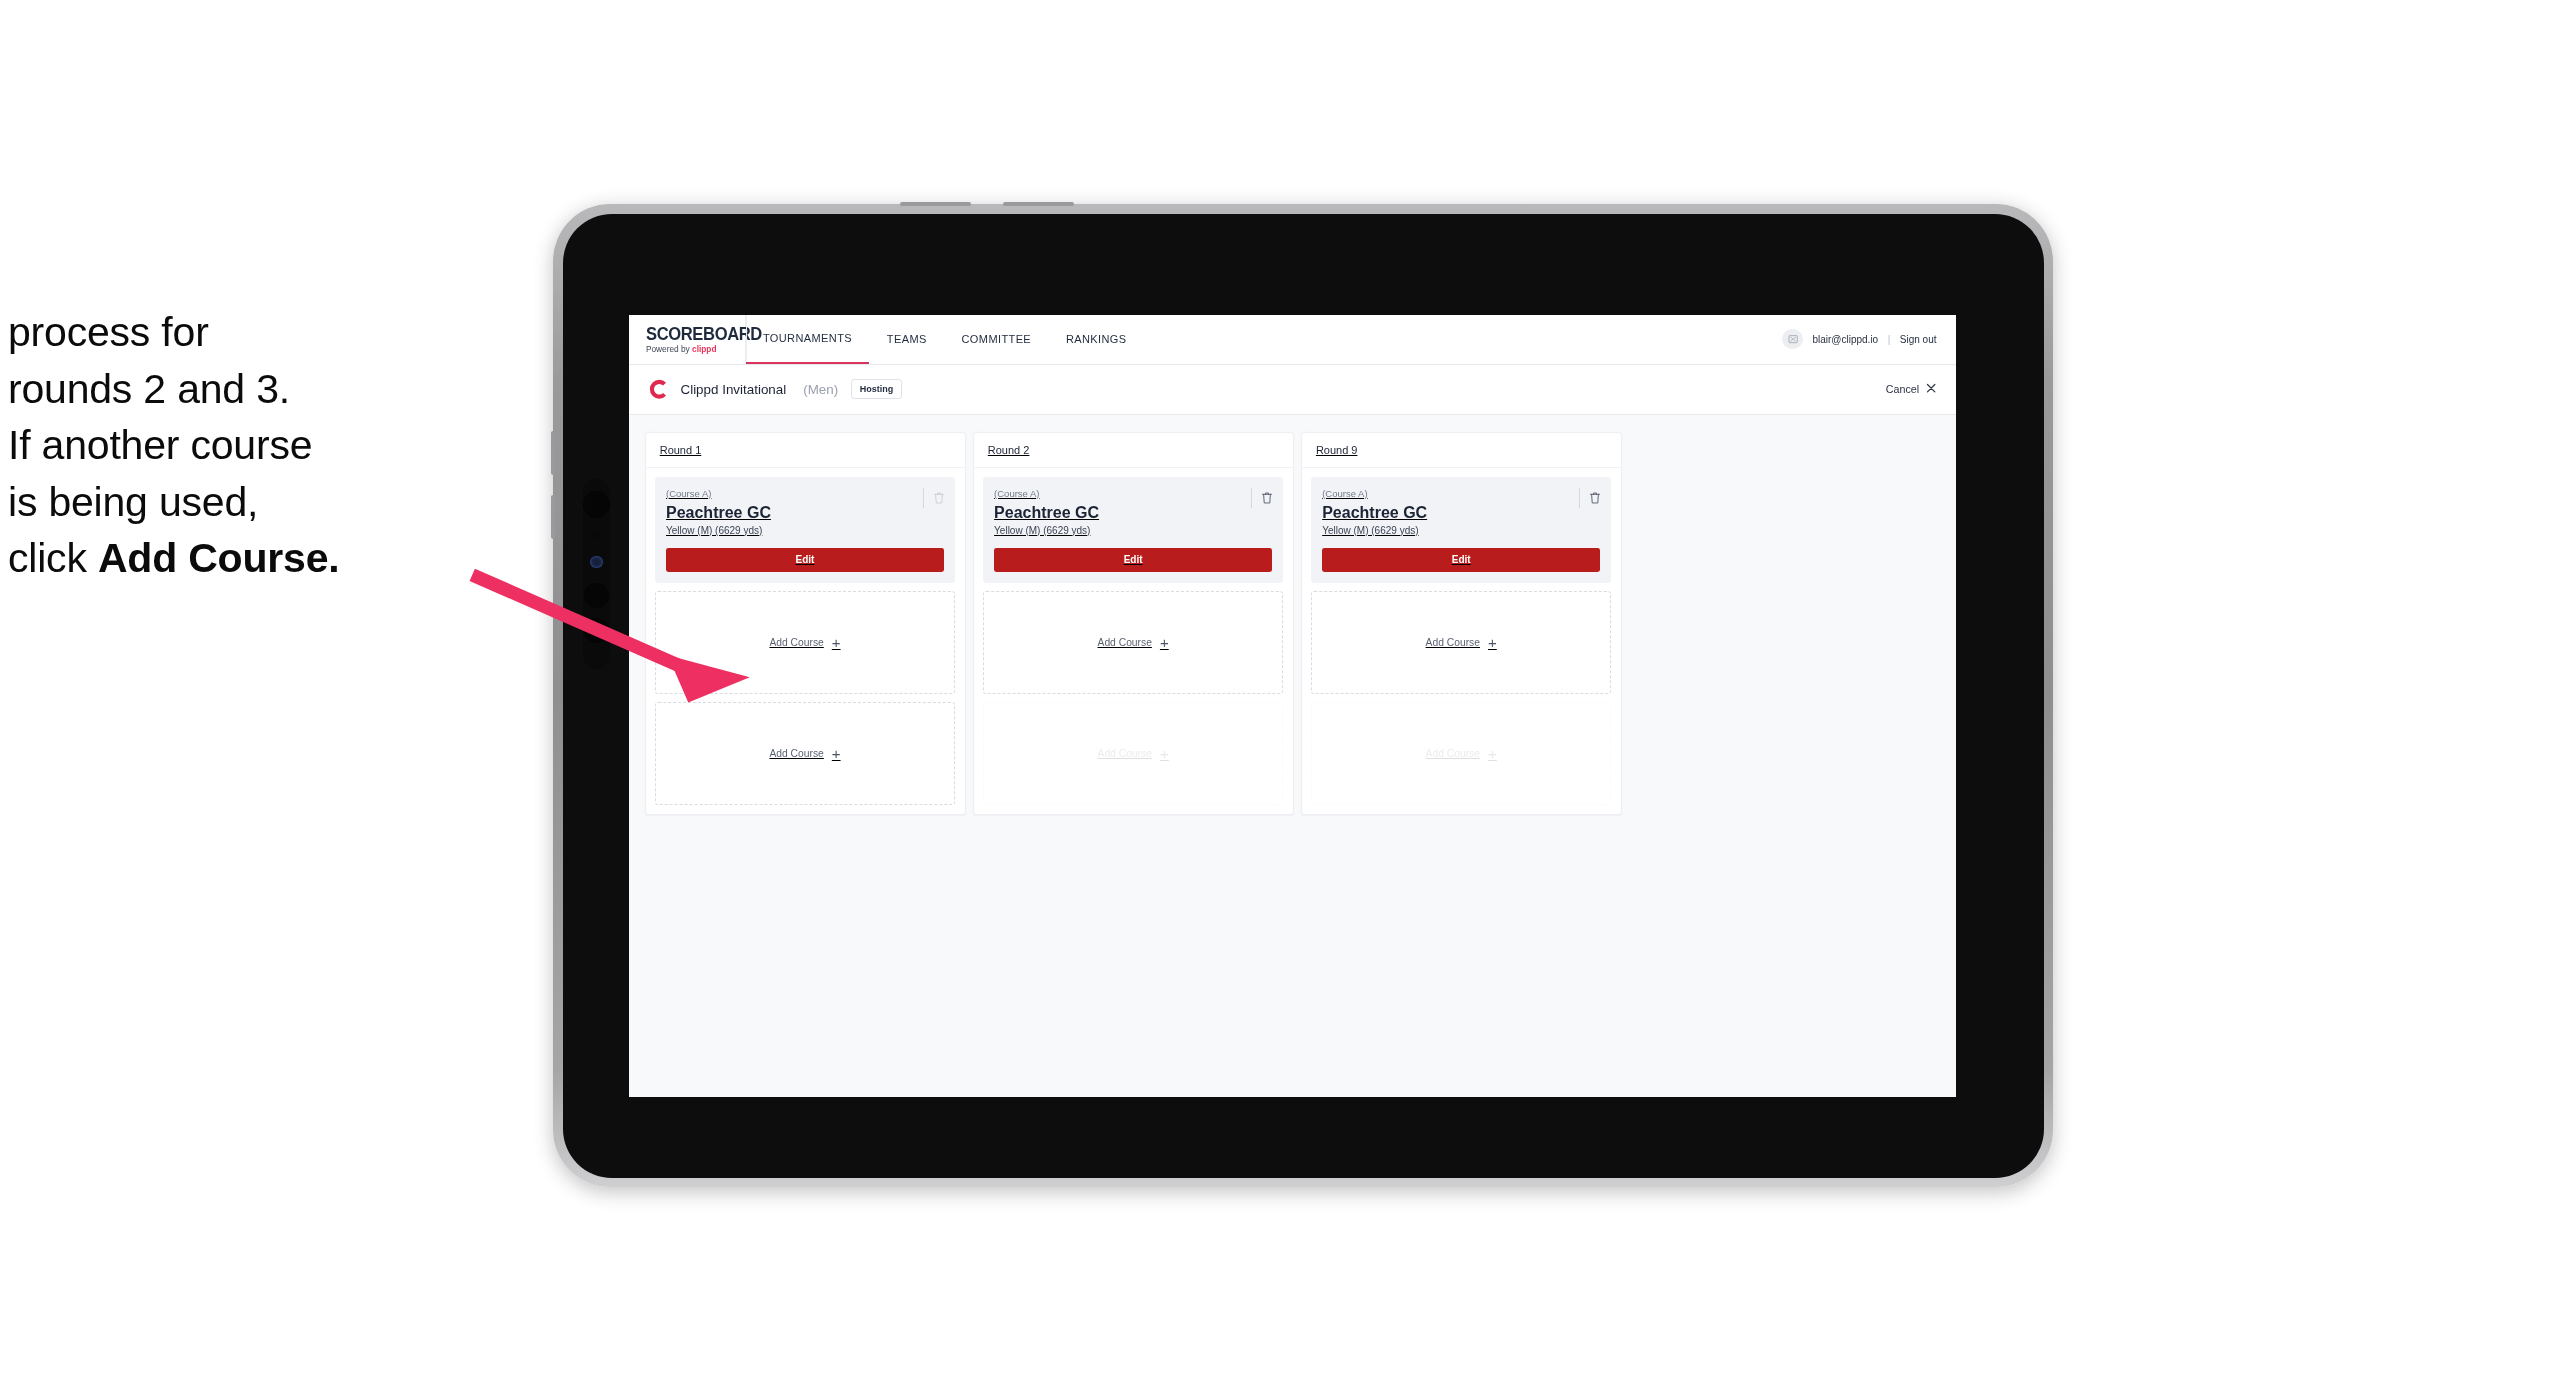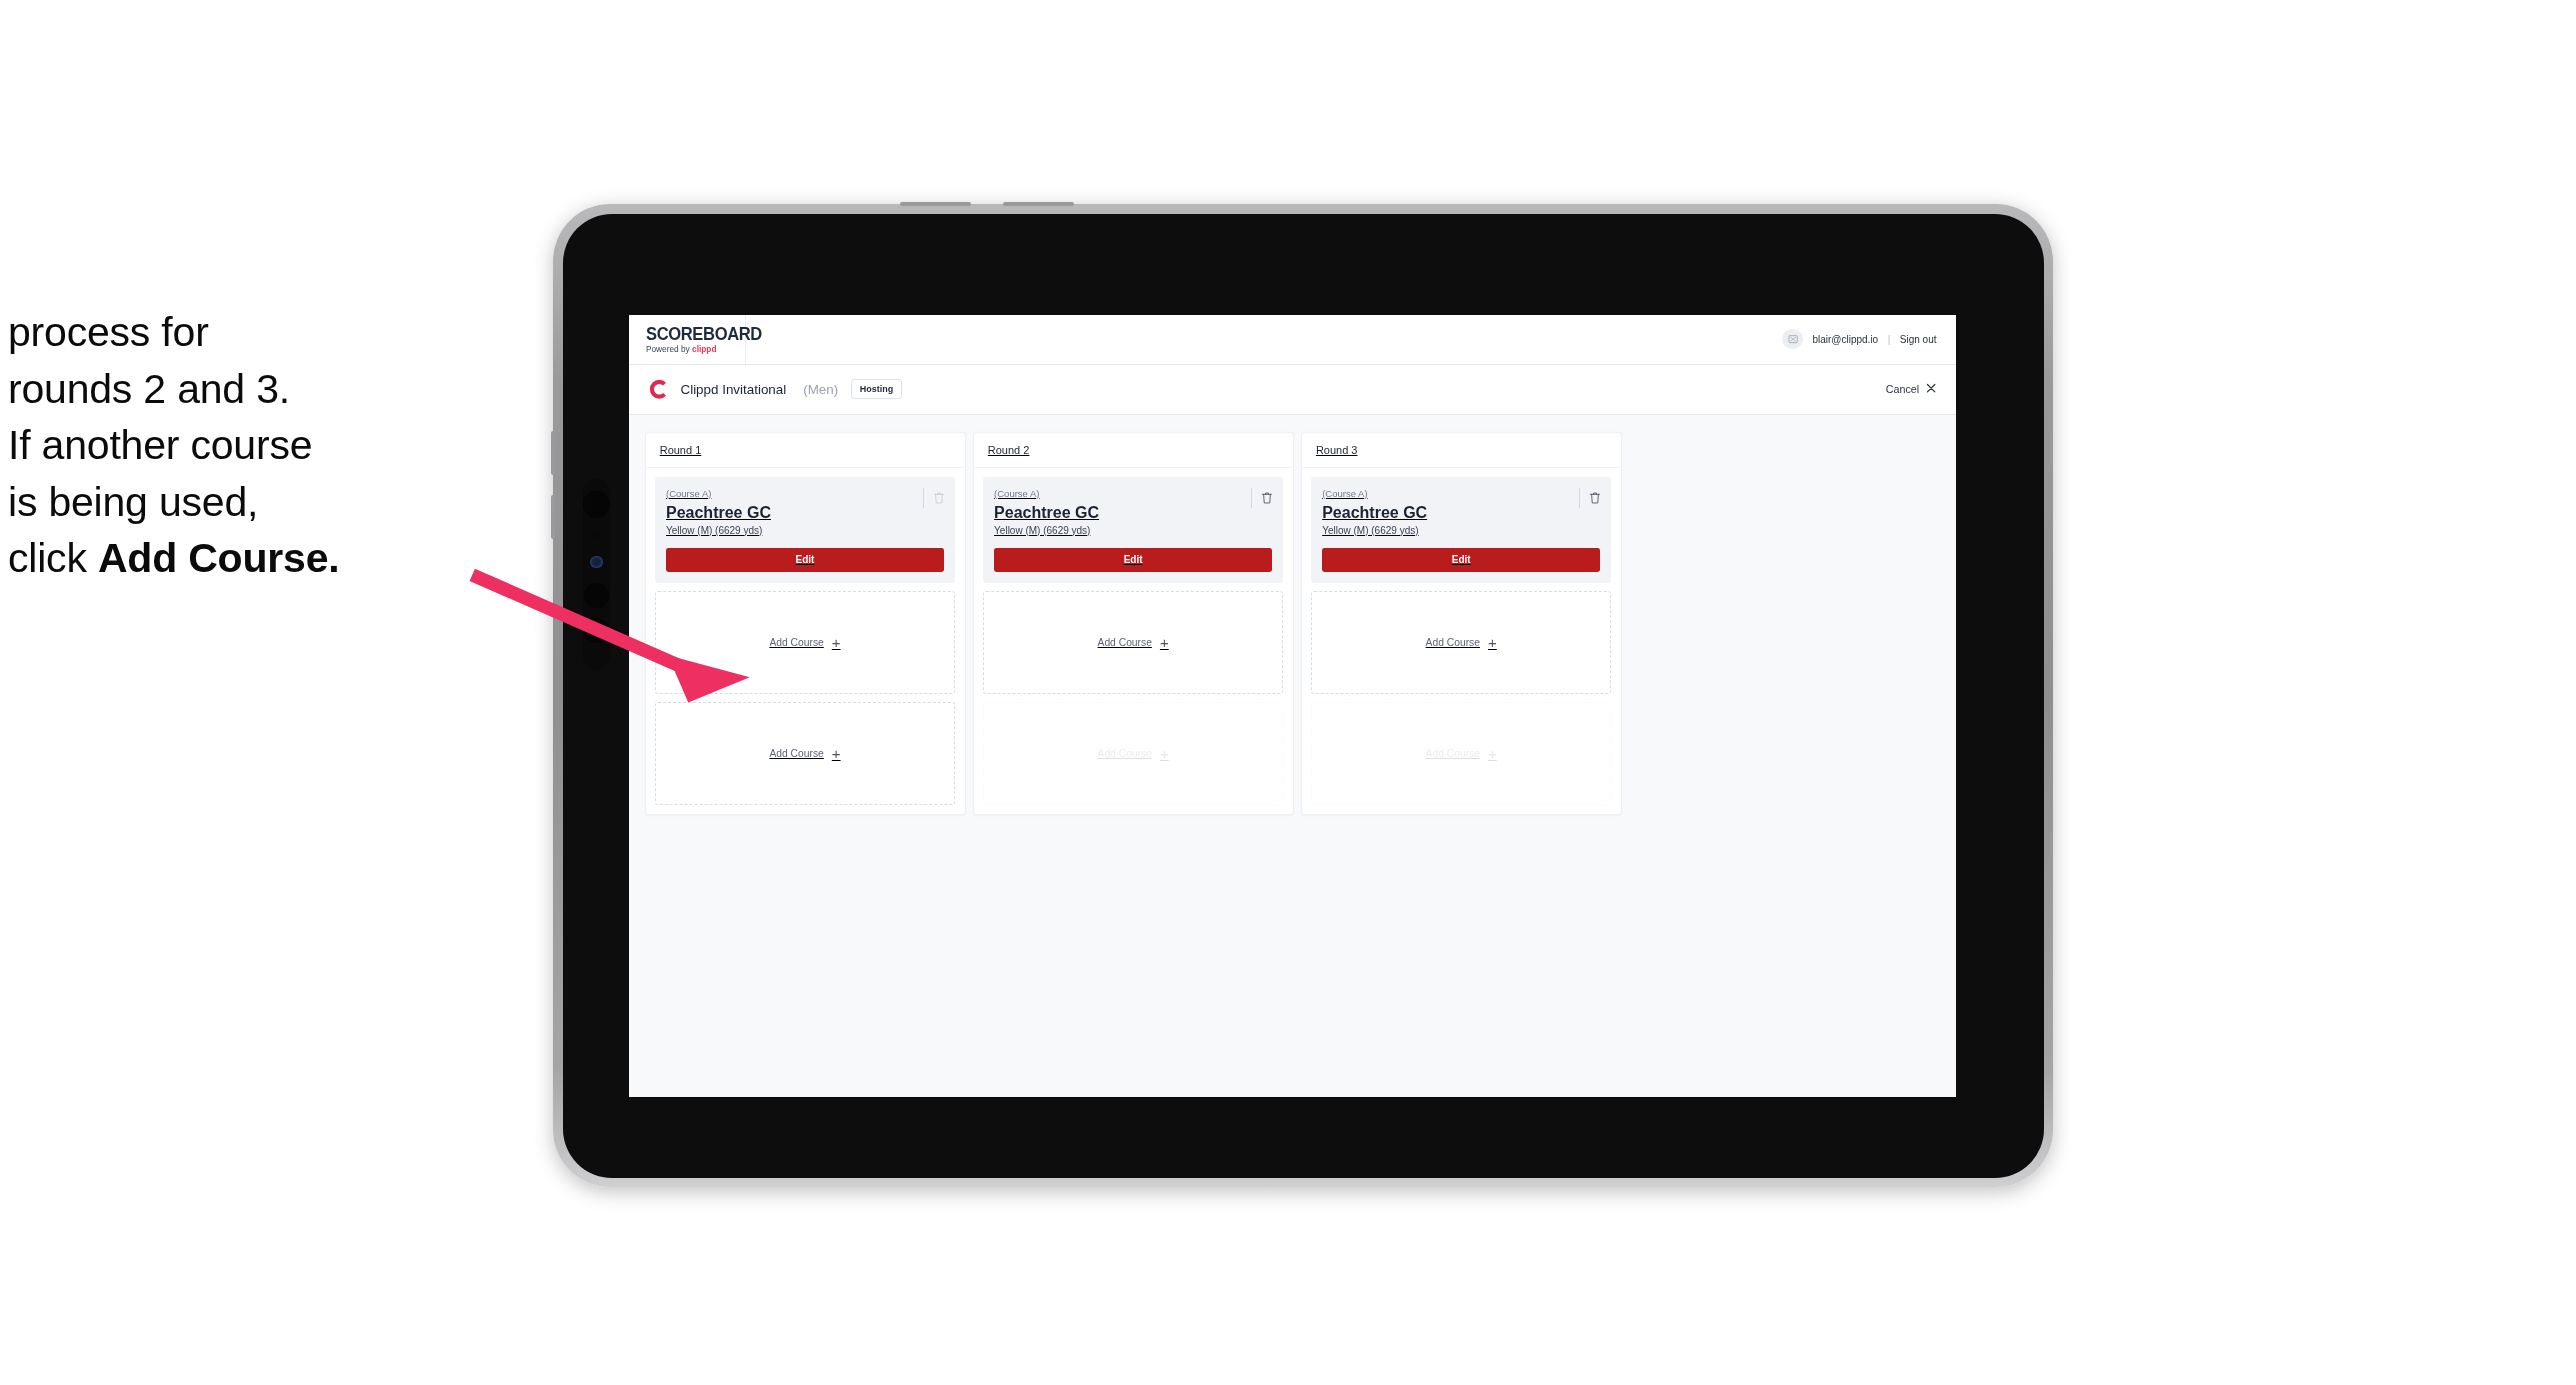--- a/index.html
+++ b/index.html
@@ -187,20 +187,34 @@
       </div>
 
       <div class="app">
 
         <div class="topbar">
           <div class="brand">
             <div class="brand-title">SCOREBOARD</div>
             <div class="brand-sub"><span>Powered by </span><span class="clippd">clippd</span></div>
           </div>
 
+          <div class="navlinks">
+            <div class="navlink active">
+                <span>TOURNAMENTS</span>
+              </div>
+            <div class="navlink">
+                <span>TEAMS</span>
+              </div>
+            <div class="navlink">
+                <span>COMMITTEE</span>
+              </div>
+            <div class="navlink">
+                <span>RANKINGS</span>
+              </div>
+          </div>
 
           <div class="topright">
             <div class="avatar">
               <svg width="10.3" height="10.3" viewBox="0 0 16 16" aria-hidden="true">
                 <rect x="1.5" y="2.5" width="13" height="11" rx="1.5" fill="none" stroke="#9aa1ae" stroke-width="1.2"></rect>
                 <path d="M3.5 4.5 L12.5 11.5 M12.5 4.5 L3.5 11.5" stroke="#9aa1ae" stroke-width="1"></path>
               </svg>
             </div>
             <span>blair@clippd.io</span>
             <span class="sep">|</span>
@@ -280,21 +294,21 @@
                 <span class="plus">+</span>
               </div>
               <div class="add-card faded2">
                 <span>Add Course</span>
                 <span class="plus">+</span>
               </div>
             </div>
           </div>
 
           <div class="round-col">
-            <div class="round-head">Round 3</div>
+            <div class="round-head">Round 9</div>
             <div class="round-body">
               <div class="course-card">
                 <div class="cc-tools">
                   <div class="cc-div"></div>
                   <span class="trash">
                     <svg width="12" height="13.4" viewBox="0 0 15 17" aria-hidden="true">
                       <path d="M1.8 4.2h11.4M5.6 4.2V2.6h3.8v1.6M3.2 4.2l.8 11h7l.8-11" fill="none" stroke="#4a5262" stroke-width="1.1" stroke-linecap="round" stroke-linejoin="round"></path>
                     </svg>
                   </span>
                 </div>

